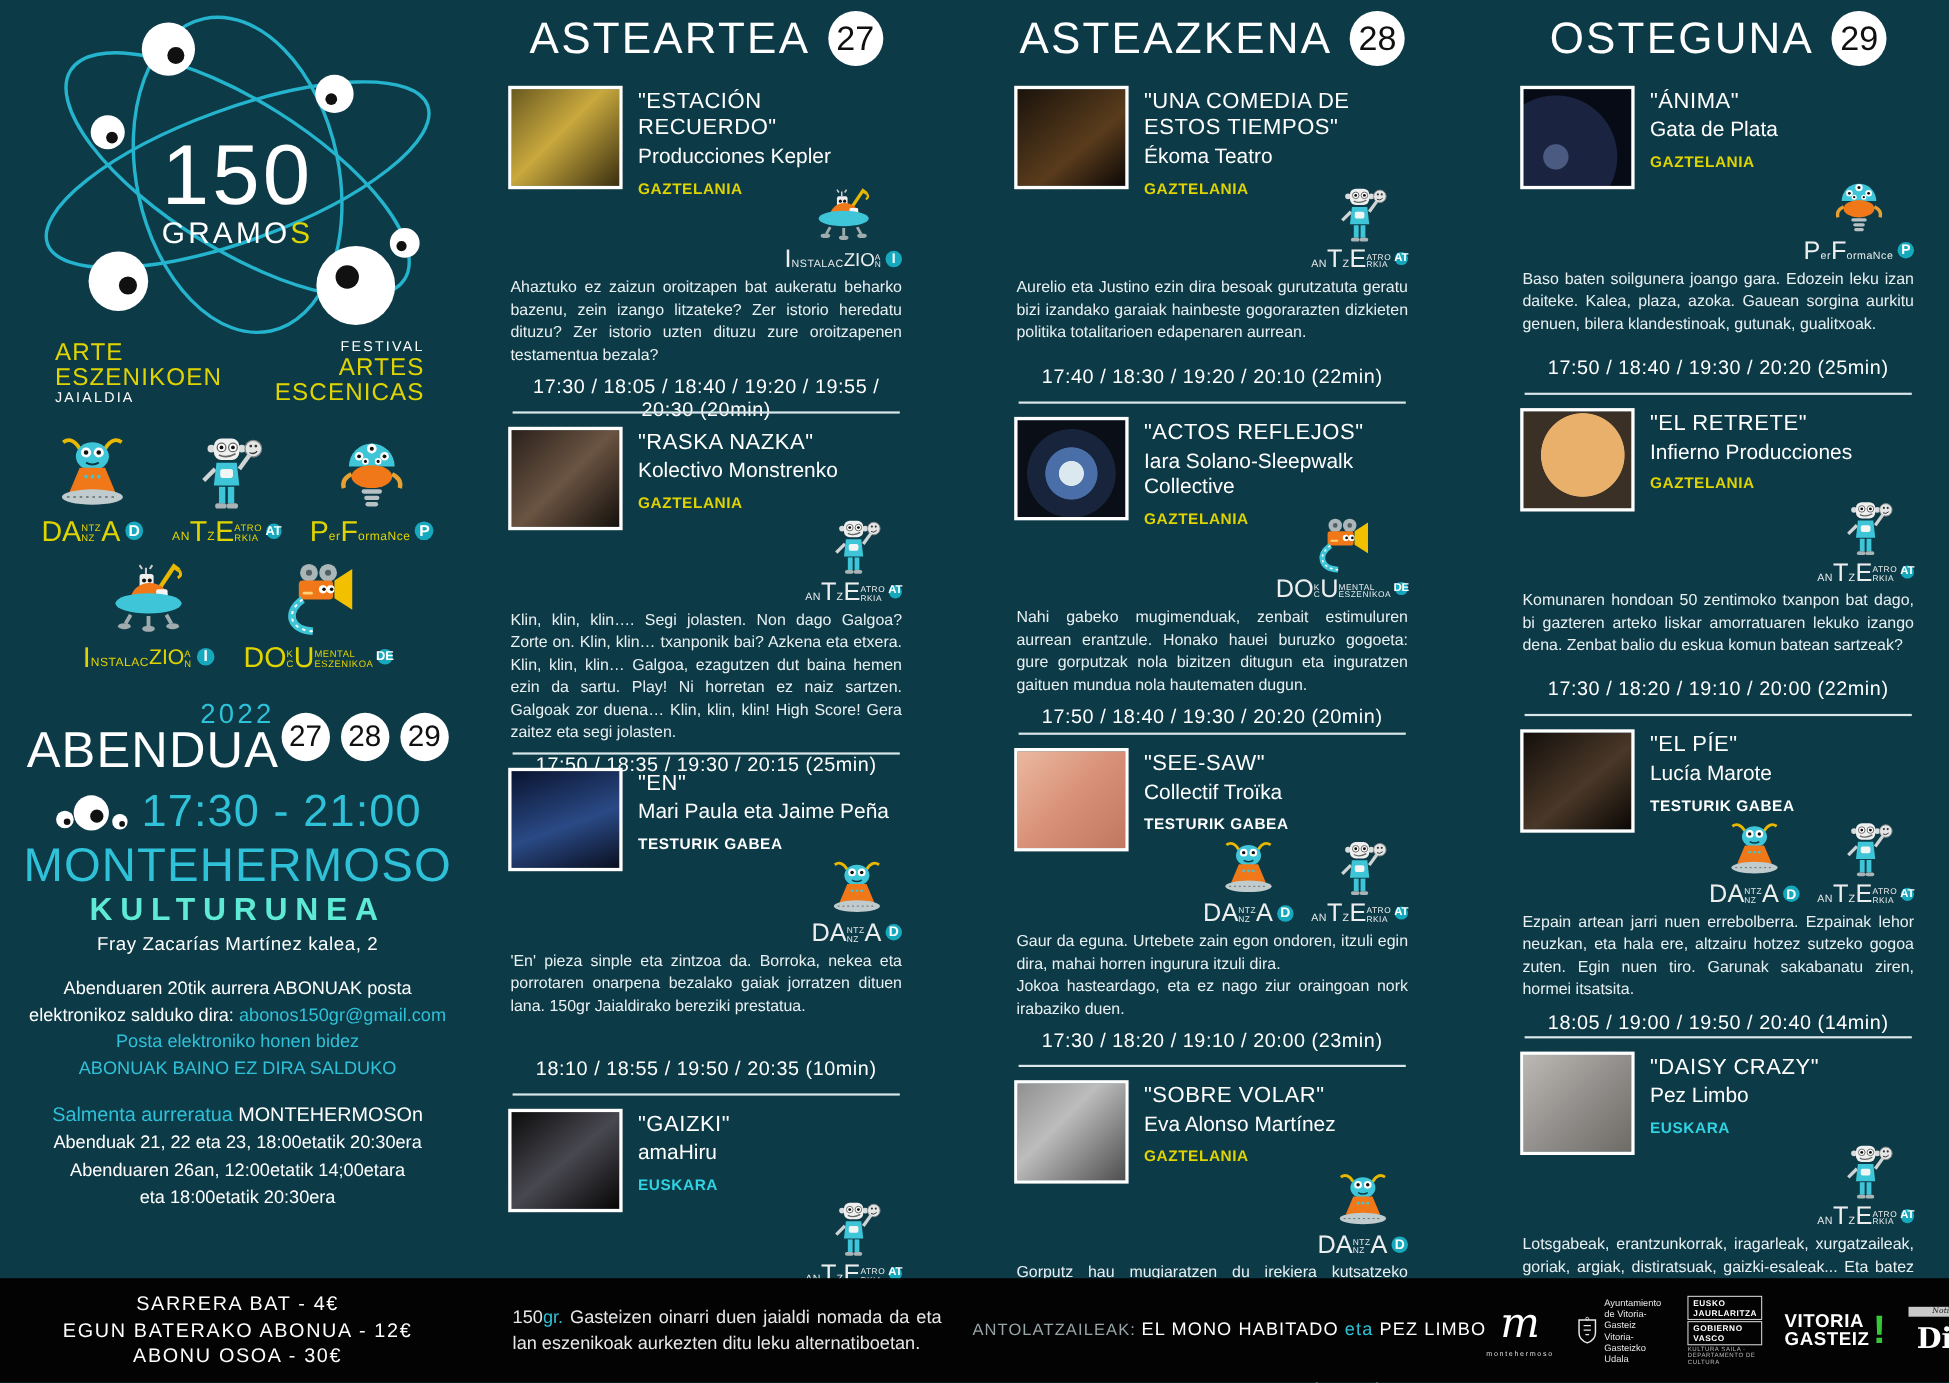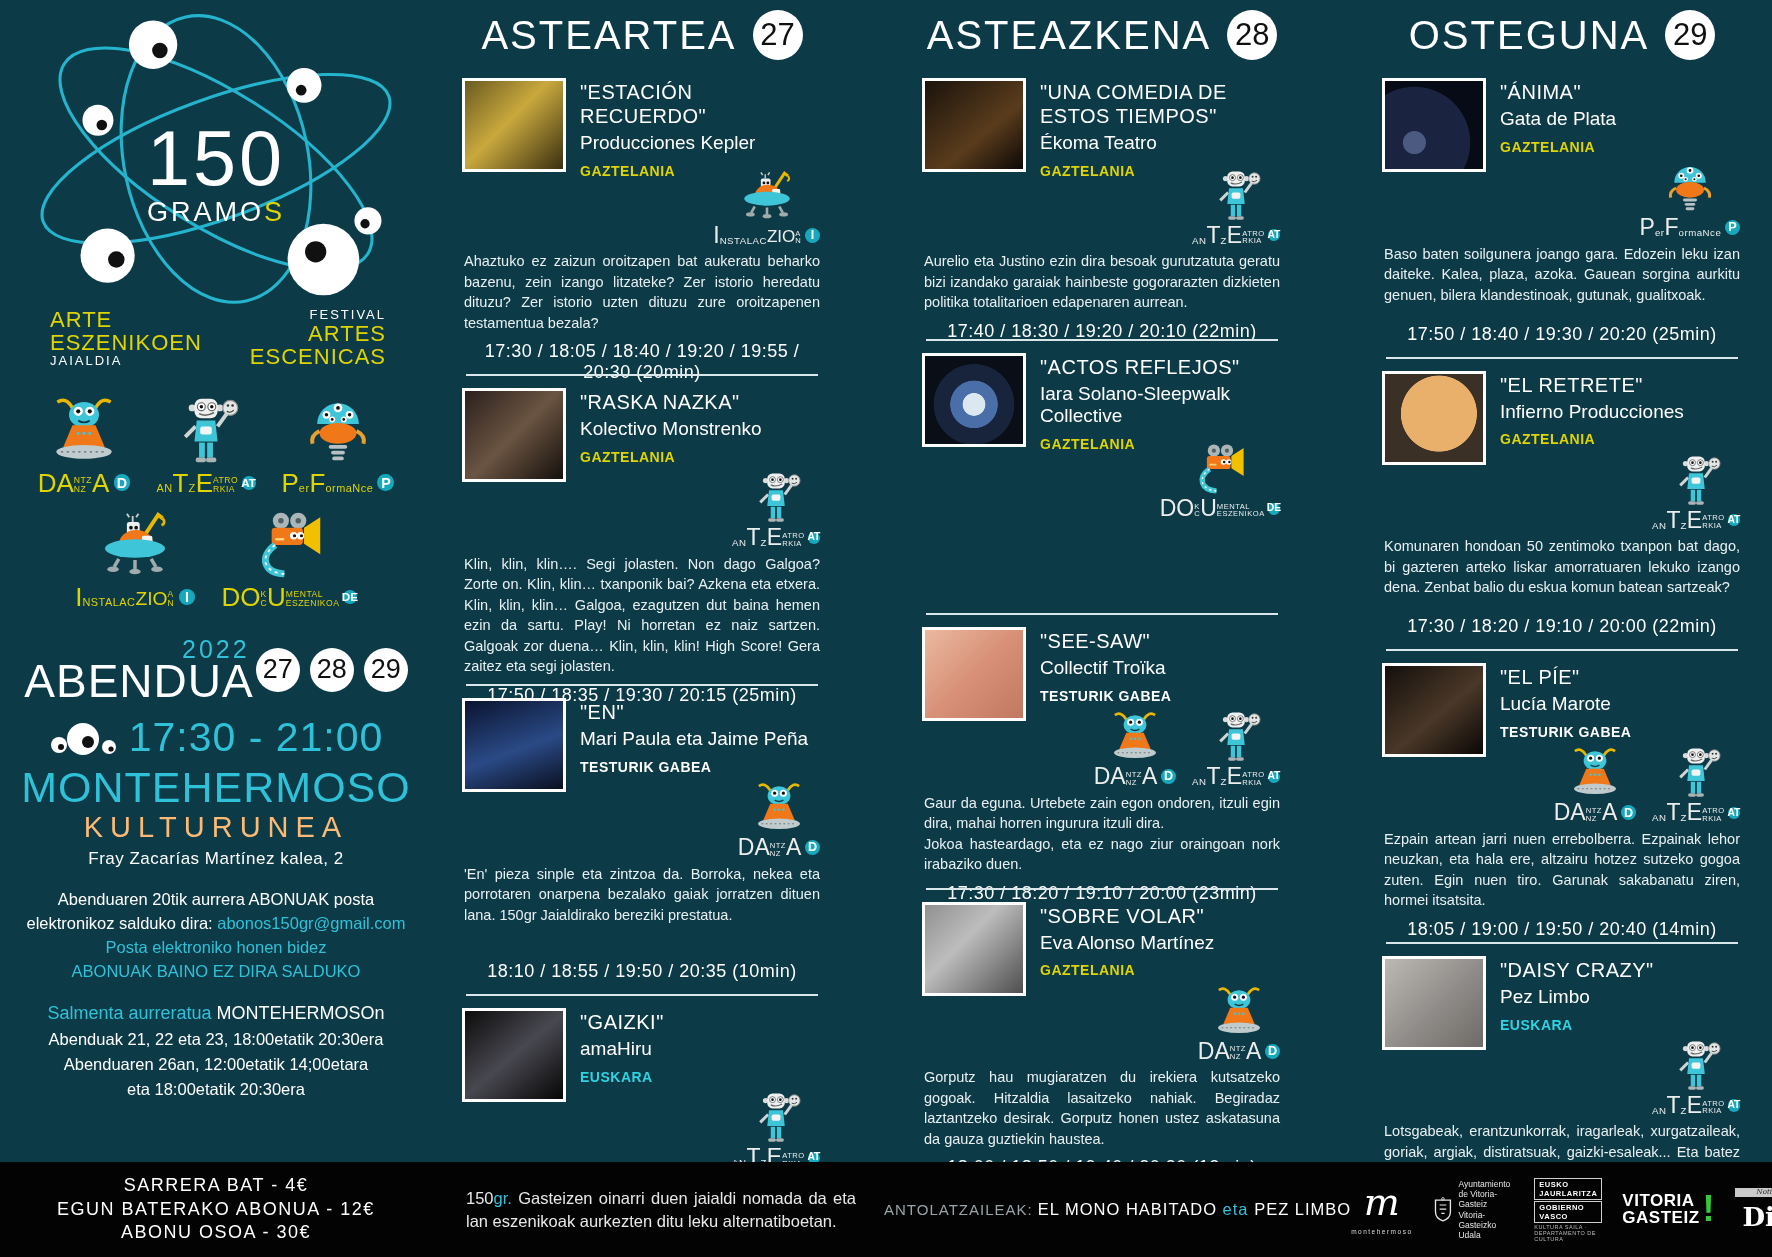--- a/index.html
+++ b/index.html
@@ -27,21 +27,21 @@
   .month-block{text-align:right;line-height:0.9;}
   .year{color:#2fc1d8;font-size:25px;letter-spacing:3px;display:block;margin-right:4px;}
   .month{color:#fff;font-size:46px;letter-spacing:1px;}
   .day-dots{display:flex;gap:10px;}
   .day-dot{width:44px;height:44px;border-radius:50%;background:#fff;color:#101010;font-size:27px;display:flex;align-items:center;justify-content:center;}
   .hours-row{display:flex;align-items:center;justify-content:center;gap:6px;margin-top:12px;}
   .hours-row svg{width:74px;height:40px;}
   .hours{color:#2fc1d8;font-size:41px;letter-spacing:1px;}
   .venue{text-align:center;margin-top:4px;line-height:1.05;}
   .venue-name{color:#2fc1d8;font-size:43px;letter-spacing:1px;}
-  .venue-sub{color:#fdba74;font-size:29px;letter-spacing:7px;margin-top:2px;}
+  .venue-sub{color:#5eead4;font-size:29px;letter-spacing:7px;margin-top:2px;font-weight:bold;}
   .venue-addr{color:#fff;font-size:17px;margin-top:8px;letter-spacing:0.5px;}
   .abonuak{margin-top:20px;text-align:center;font-size:16.5px;line-height:1.45;padding:0 26px;}
   .abonuak .accent, .presale .accent{color:#2fc1d8;}
   .presale{margin-top:16px;text-align:center;font-size:16.5px;line-height:1.5;}
   .presale .lead{font-size:18px;}
 
   
   .col{flex:1;padding:4px 30px 0 30px;display:flex;flex-direction:column;min-width:0;}
   .col-header{display:flex;align-items:center;justify-content:center;gap:16px;height:62px;flex:none;}
   .day-name{font-size:40px;letter-spacing:2px;}
@@ -572,20 +572,22 @@
                   </span>
                   <span class="lg">U</span>
                   <span class="stack">
                     <span>MENTAL</span>
                     <span>ESZENIKOA</span>
                   </span>
                   <span class="gbadge two">DE</span>
                 </span>
               </span>
             </div>
+    <p class="desc">Nahi gabeko mugimenduak, zenbait estimuluren aurrean erantzule. Honako hauei buruzko gogoeta: gure gorputzak nola bizitzen ditugun eta inguratzen gaituen mundua nola hautematen dugun.</p>
+    <div class="times">17:50 / 18:40 / 19:30 / 20:20  (20min)</div>
   </article>
 <div class="divider"></div>
   <article class="show">
     <div class="show-head">
       <div class="thumb thumb-see-saw"></div>
       <div class="show-info">
         <div class="show-title">"SEE-SAW"</div>
         <div class="show-company">Collectif  Troïka</div>
         <div class="show-lang lang-none">TESTURIK GABEA</div>
       </div>

